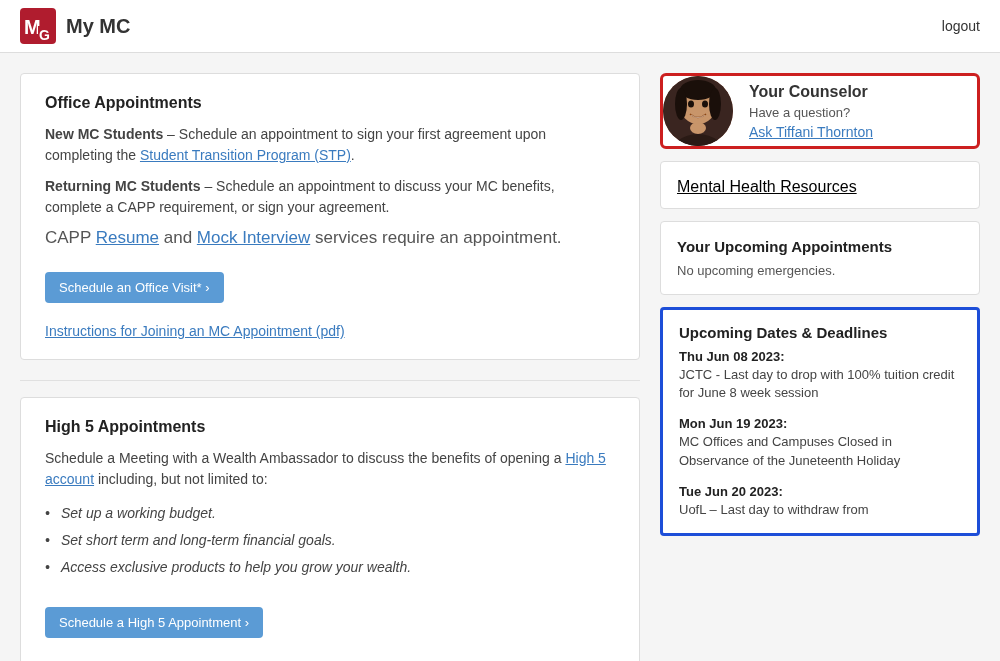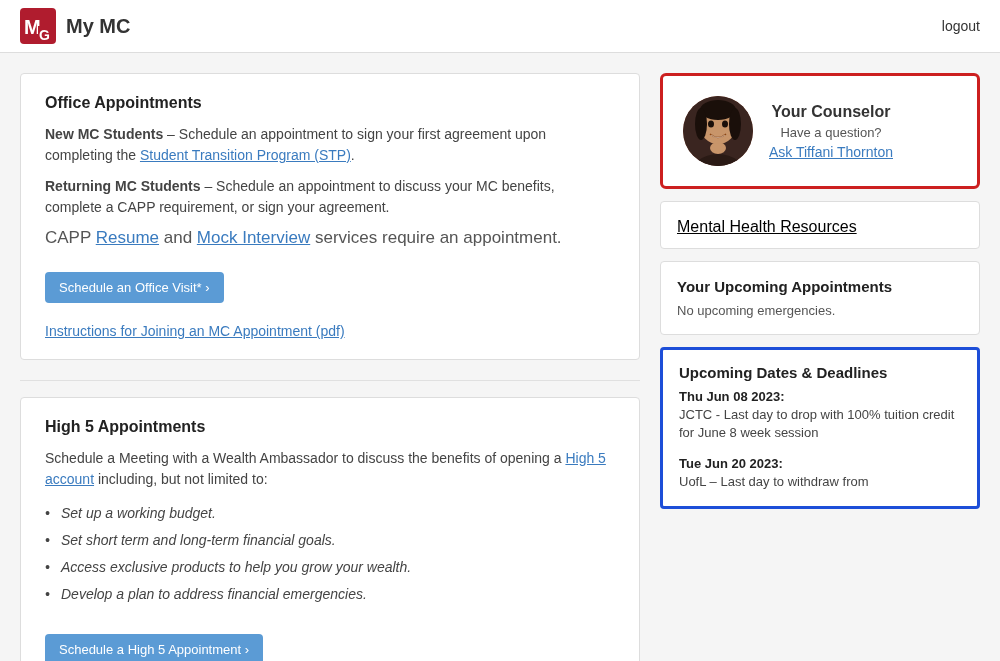--- a/index.html
+++ b/index.html
@@ -152,25 +152,24 @@
       border: 1px solid #ddd;
       border-radius: 4px;
       padding: 16px;
     }
 
     
     .counselor-card {
       border: 3px solid #cc1f1f;
       border-radius: 6px;
       background: #fff;
-      padding: 20px;
+      padding: 0;
       display: flex;
       align-items: center;
       gap: 16px;
-      text-align: center;
     }
 
     .counselor-avatar {
       width: 70px;
       height: 70px;
       border-radius: 50%;
       background: #6b3a2a;
       overflow: hidden;
       flex-shrink: 0;
       display: flex;
@@ -292,21 +291,20 @@
       <div class="section-title">High 5 Appointments</div>
 
       <p class="paragraph">
         <span>Schedule a Meeting with a Wealth Ambassador to discuss the benefits of opening a </span><a class="link">High 5 account</a><span> including, but not limited to:</span>
       </p>
 
       <ul class="bullet-list">
         <li>Set up a working budget.</li>
         <li>Set short term and long-term financial goals.</li>
         <li>Access exclusive products to help you grow your wealth.</li>
-        <li>Develop a plan to address financial emergencies.</li>
       </ul>
 
       <button class="btn-blue">Schedule a High 5 Appointment  ›</button>
     </div>
 
   </div>
 
   <div id="right-column">
 
     <div class="counselor-card">
@@ -352,20 +350,24 @@
     </div>
 
     <div class="dates-card">
       <div class="sidebar-section-title">Upcoming Dates &amp; Deadlines</div>
 
       <div class="date-item">
         <div class="date-label">Thu Jun 08 2023:</div>
         <div class="date-desc">JCTC - Last day to drop with 100% tuition credit for June 8 week session</div>
       </div>
 
+      <div class="date-item">
+        <div class="date-label">Mon Jun 19 2023:</div>
+        <div class="date-desc">MC Offices and Campuses Closed in Observance of the Juneteenth Holiday</div>
+      </div>
 
       <div class="date-item">
         <div class="date-label">Tue Jun 20 2023:</div>
         <div class="date-desc">UofL – Last day to withdraw from</div>
       </div>
     </div>
 
   </div>
 </div>
 

